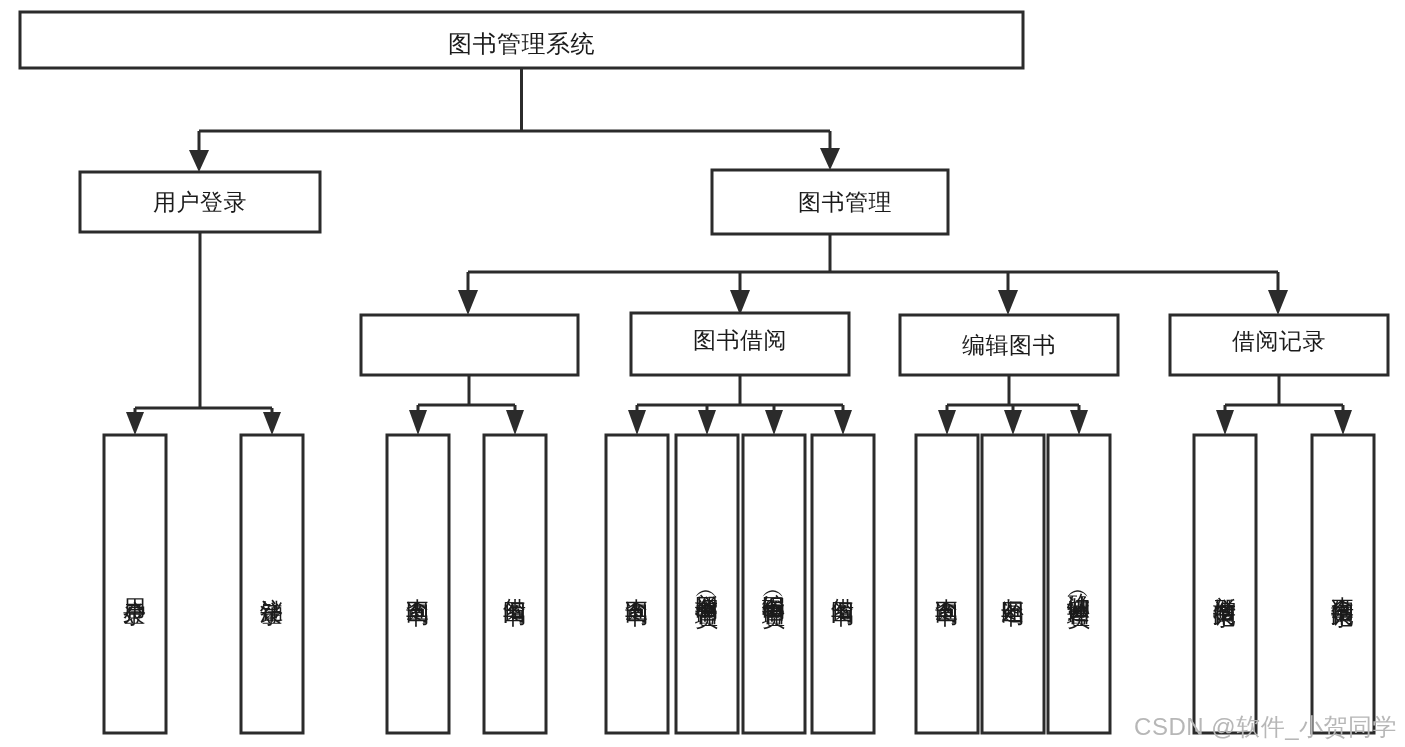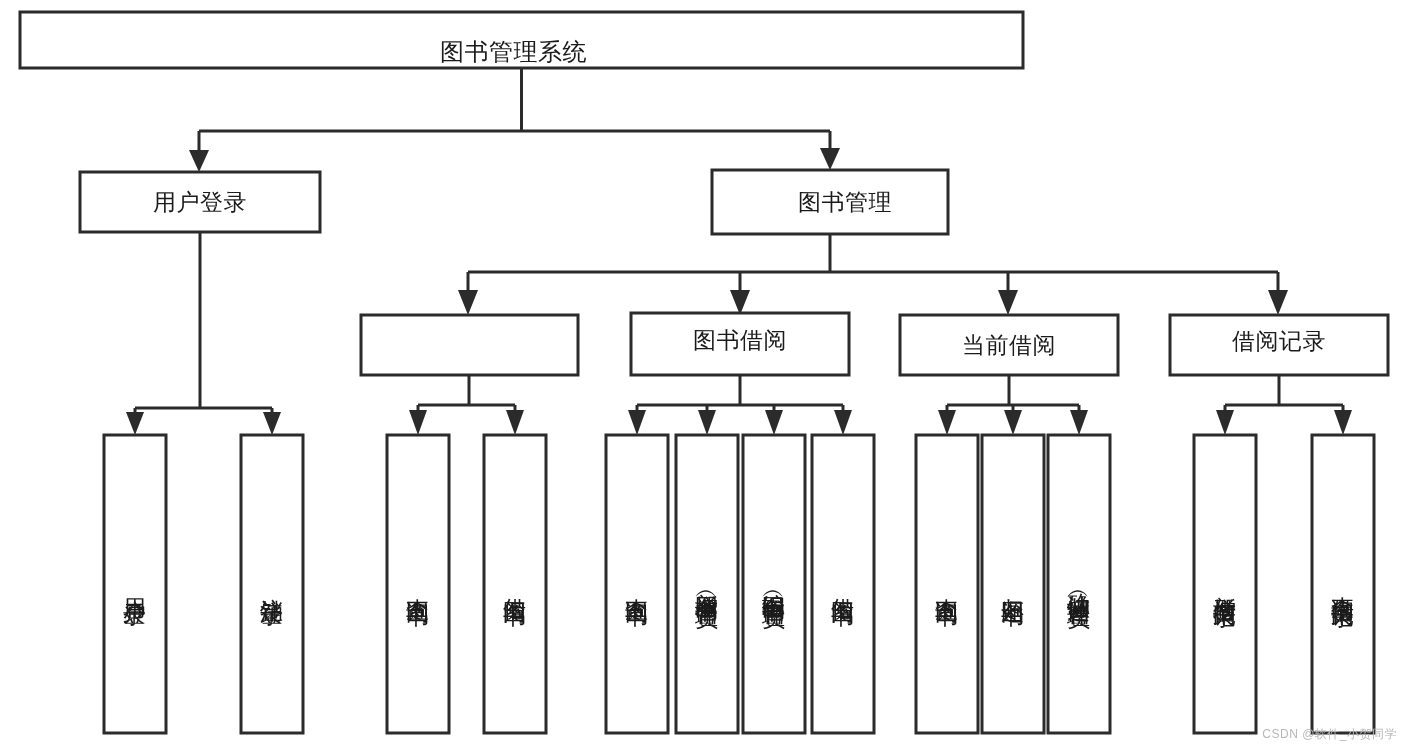--- a/index.html
+++ b/index.html
@@ -63,21 +63,21 @@
     line-height: 1.22;
     letter-spacing: 2px;
   }
   .node-label.root {
     font-size: 24px;
   }
   #watermark {
     position: absolute;
     right: 8px;
     bottom: 4px;
-    font-size: 12px;
+    font-size: 24px;
     color: #b7b7b7;
     font-family: "Liberation Sans", "DejaVu Sans", sans-serif;
     white-space: nowrap;
     letter-spacing: 0.5px;
   }
 </style>
 </head>
 <body>
 
 <div id="diagram-root">
@@ -161,27 +161,27 @@
     <rect class="node-rect" x="676" y="435" width="62" height="298"></rect>
     <rect class="node-rect" x="743" y="435" width="62" height="298"></rect>
     <rect class="node-rect" x="812" y="435" width="62" height="298"></rect>
     <rect class="node-rect" x="916" y="435" width="62" height="298"></rect>
     <rect class="node-rect" x="982" y="435" width="62" height="298"></rect>
     <rect class="node-rect" x="1048" y="435" width="62" height="298"></rect>
     <rect class="node-rect" x="1194" y="435" width="62" height="298"></rect>
     <rect class="node-rect" x="1312" y="435" width="62" height="298"></rect>
   </svg>
 
-  <div class="node-label horizontal root" style="left:12px;top:12px;width:1003px;height:64px;margin-top:8px;">图书管理系统</div>
+  <div class="node-label horizontal root" style="left:20px;top:12px;width:1003px;height:64px;">图书管理系统</div>
 
   <div class="node-label horizontal" style="left:80px;top:172px;width:240px;height:60px;">用户登录</div>
   <div class="node-label horizontal" style="left:712px;top:170px;width:236px;height:64px;margin-left:15px;">图书管理</div>
 
   <div class="node-label horizontal" style="left:631px;top:313px;width:218px;height:54px;">图书借阅</div>
-  <div class="node-label horizontal" style="left:900px;top:315px;width:218px;height:60px;">当前借阅</div>
+  <div class="node-label horizontal" style="left:900px;top:315px;width:218px;height:60px;">编辑图书</div>
   <div class="node-label horizontal" style="left:1170px;top:315px;width:218px;height:52px;">借阅记录</div>
 
   <div class="node-label vertical" style="left:104px;top:435px;width:62px;height:298px;">用户登录</div>
   <div class="node-label vertical" style="left:241px;top:435px;width:62px;height:298px;">注销登录</div>
   <div class="node-label vertical" style="left:387px;top:435px;width:62px;height:298px;">查询图书</div>
   <div class="node-label vertical" style="left:484px;top:435px;width:62px;height:298px;">借阅图书</div>
   <div class="node-label vertical" style="left:606px;top:435px;width:62px;height:298px;">查询图书</div>
   <div class="node-label vertical" style="left:676px;top:435px;width:62px;height:298px;">新增图书（管理员）</div>
   <div class="node-label vertical" style="left:743px;top:435px;width:62px;height:298px;">编辑图书（管理员）</div>
   <div class="node-label vertical" style="left:812px;top:435px;width:62px;height:298px;">借阅图书</div>

